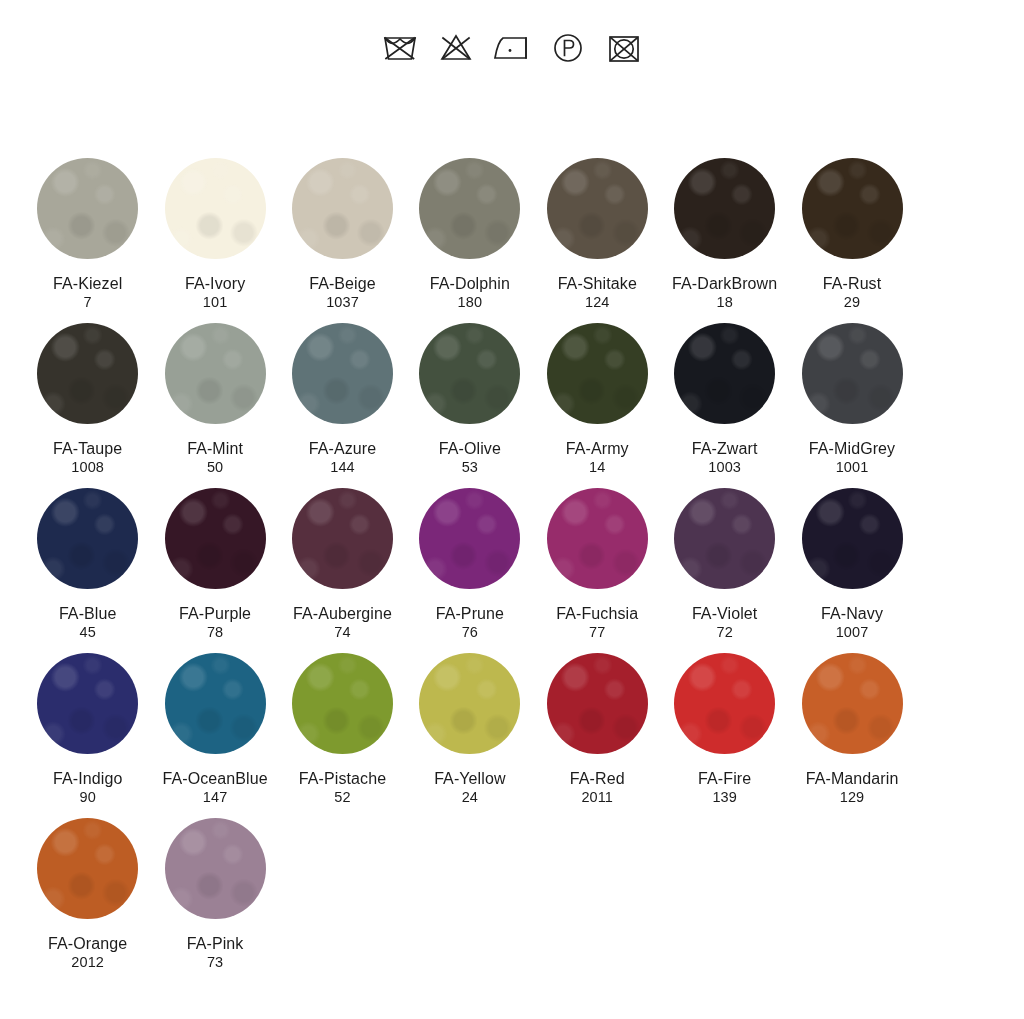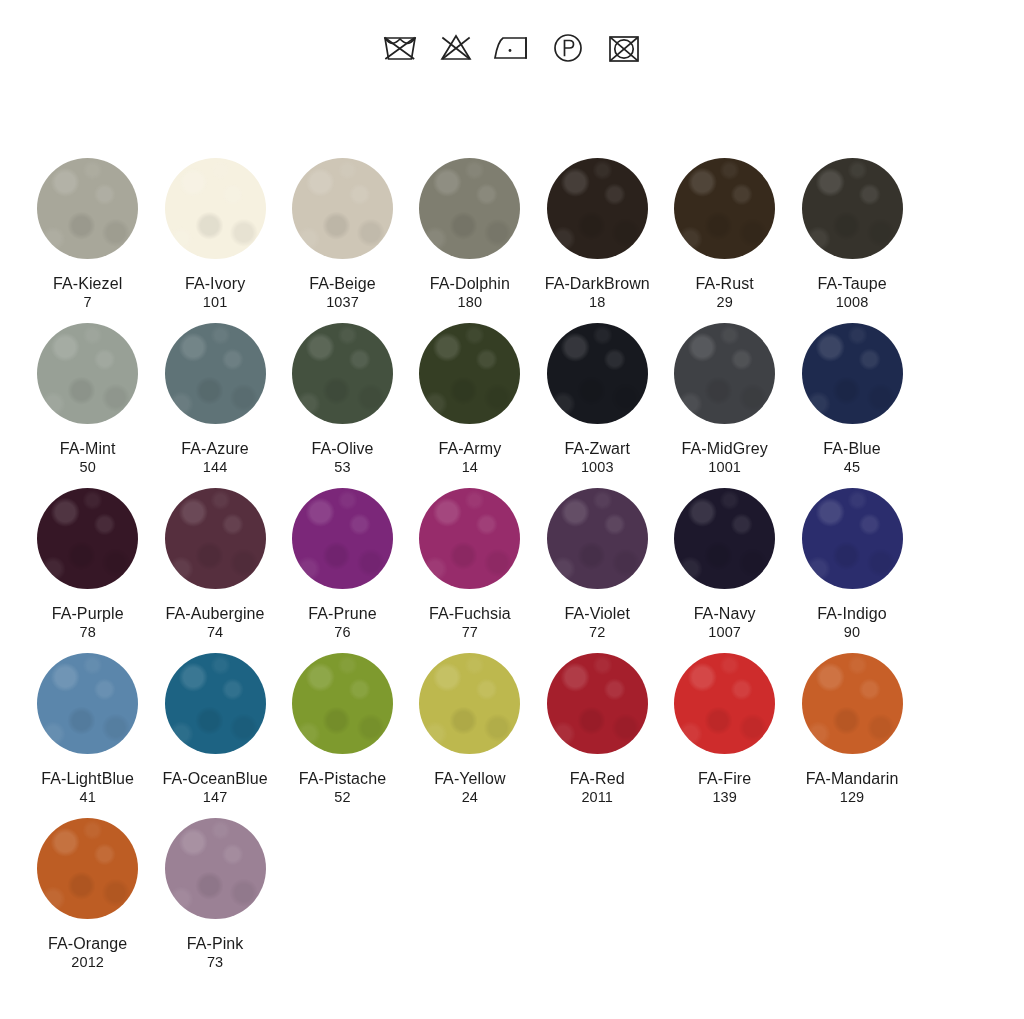--- a/index.html
+++ b/index.html
@@ -163,20 +163,25 @@
       <div class="swatch-disc" style="background-color: rgb(206, 198, 182);"></div>
       <div class="swatch-name">FA-Beige</div>
       <div class="swatch-code">1037</div>
     </div>
     <div class="swatch-cell">
       <div class="swatch-disc" style="background-color: rgb(127, 126, 112);"></div>
       <div class="swatch-name">FA-Dolphin</div>
       <div class="swatch-code">180</div>
     </div>
     <div class="swatch-cell">
+      <div class="swatch-disc" style="background-color: rgb(92, 82, 69);"></div>
+      <div class="swatch-name">FA-Shitake</div>
+      <div class="swatch-code">124</div>
+    </div>
+    <div class="swatch-cell">
       <div class="swatch-disc" style="background-color: rgb(43, 34, 28);"></div>
       <div class="swatch-name">FA-DarkBrown</div>
       <div class="swatch-code">18</div>
     </div>
     <div class="swatch-cell">
       <div class="swatch-disc" style="background-color: rgb(55, 42, 28);"></div>
       <div class="swatch-name">FA-Rust</div>
       <div class="swatch-code">29</div>
     </div>
     <div class="swatch-cell">
@@ -248,25 +253,20 @@
       <div class="swatch-disc" style="background-color: rgb(29, 24, 44);"></div>
       <div class="swatch-name">FA-Navy</div>
       <div class="swatch-code">1007</div>
     </div>
     <div class="swatch-cell">
       <div class="swatch-disc" style="background-color: rgb(43, 45, 109);"></div>
       <div class="swatch-name">FA-Indigo</div>
       <div class="swatch-code">90</div>
     </div>
     <div class="swatch-cell">
-      <div class="swatch-disc" style="background-color: rgb(91, 134, 171);"></div>
-      <div class="swatch-name">FA-LightBlue</div>
-      <div class="swatch-code">41</div>
-    </div>
-    <div class="swatch-cell">
       <div class="swatch-disc" style="background-color: rgb(29, 99, 131);"></div>
       <div class="swatch-name">FA-OceanBlue</div>
       <div class="swatch-code">147</div>
     </div>
     <div class="swatch-cell">
       <div class="swatch-disc" style="background-color: rgb(126, 154, 46);"></div>
       <div class="swatch-name">FA-Pistache</div>
       <div class="swatch-code">52</div>
     </div>
     <div class="swatch-cell">

